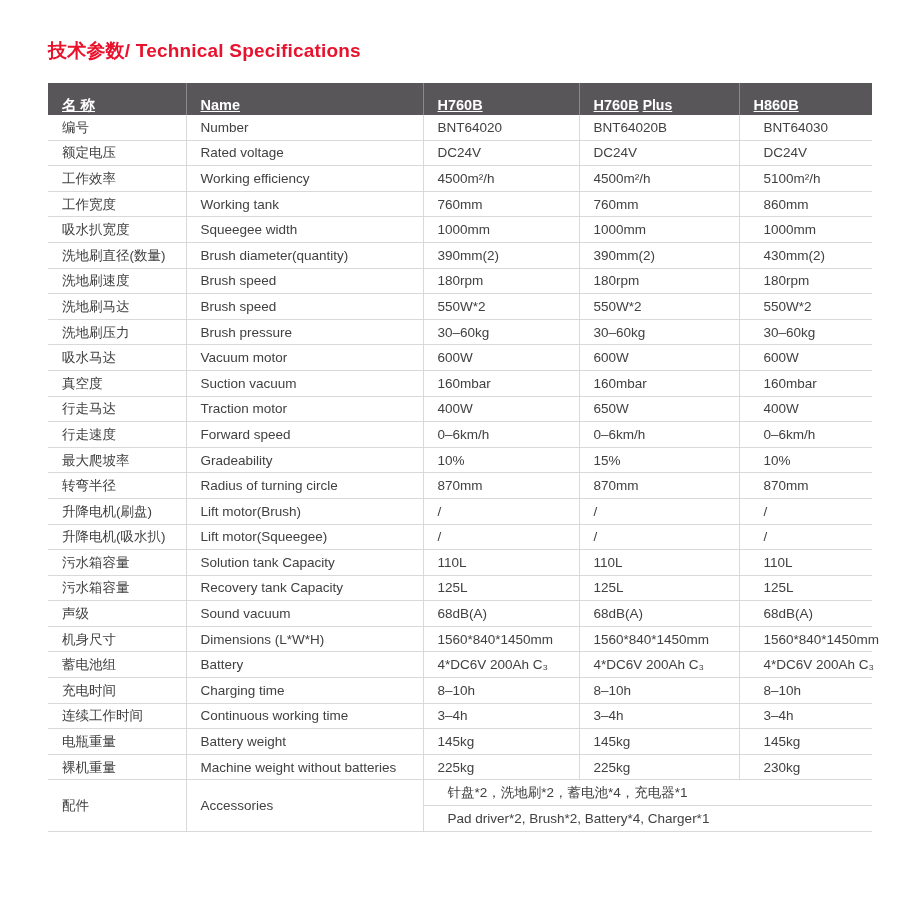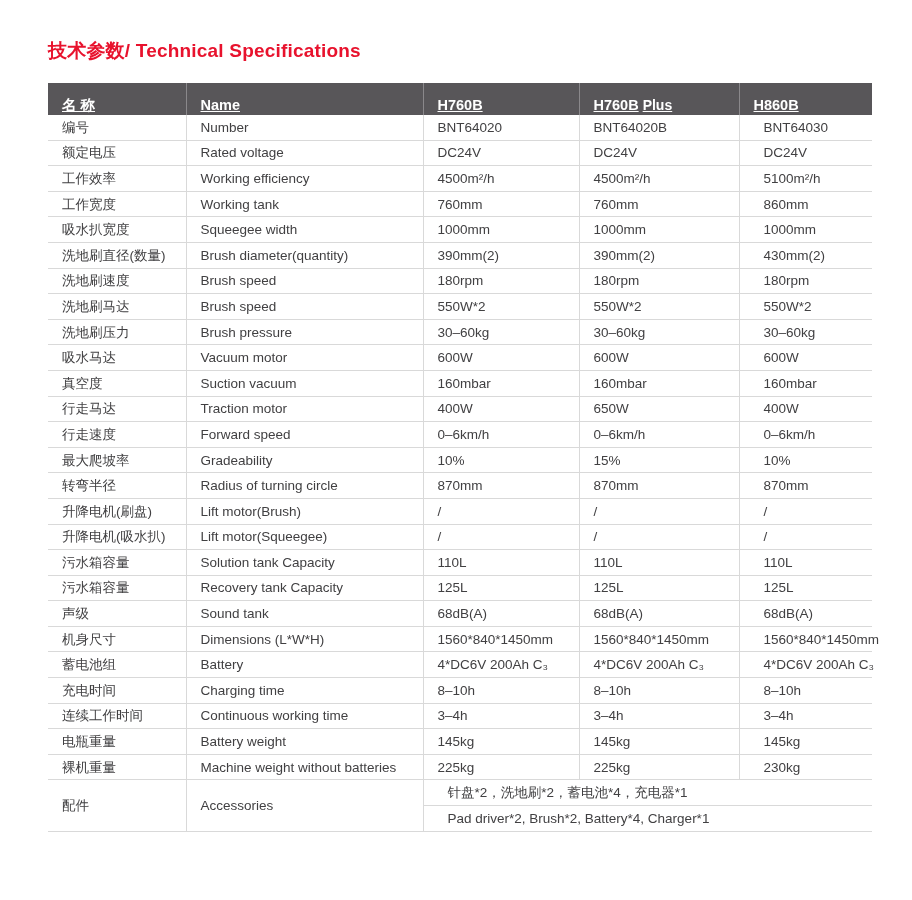--- a/index.html
+++ b/index.html
@@ -215,21 +215,21 @@
       </tr>
       <tr>
         <td>污水箱容量</td>
         <td>Recovery tank Capacity</td>
         <td>125L</td>
         <td>125L</td>
         <td>125L</td>
       </tr>
       <tr>
         <td>声级</td>
-        <td>Sound tank</td>
+        <td>Sound vacuum</td>
         <td>68dB(A)</td>
         <td>68dB(A)</td>
         <td>68dB(A)</td>
       </tr>
       <tr>
         <td>机身尺寸</td>
         <td>Dimensions (L*W*H)</td>
         <td>1560*840*1450mm</td>
         <td>1560*840*1450mm</td>
         <td>1560*840*1450mm</td>

